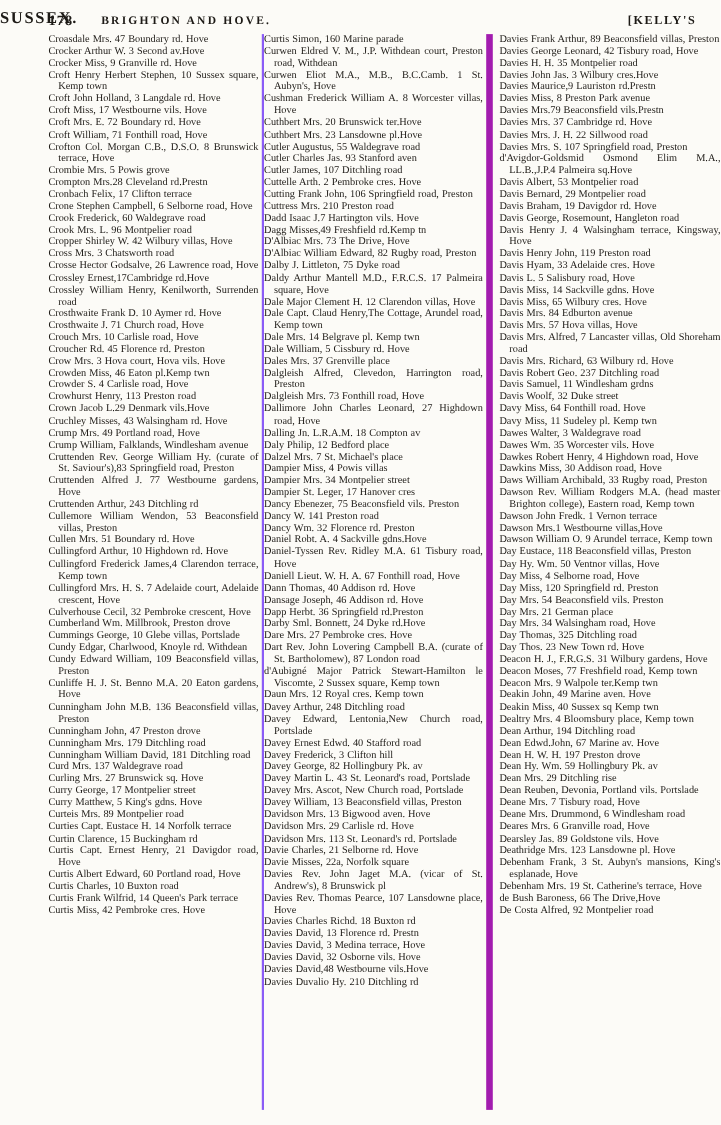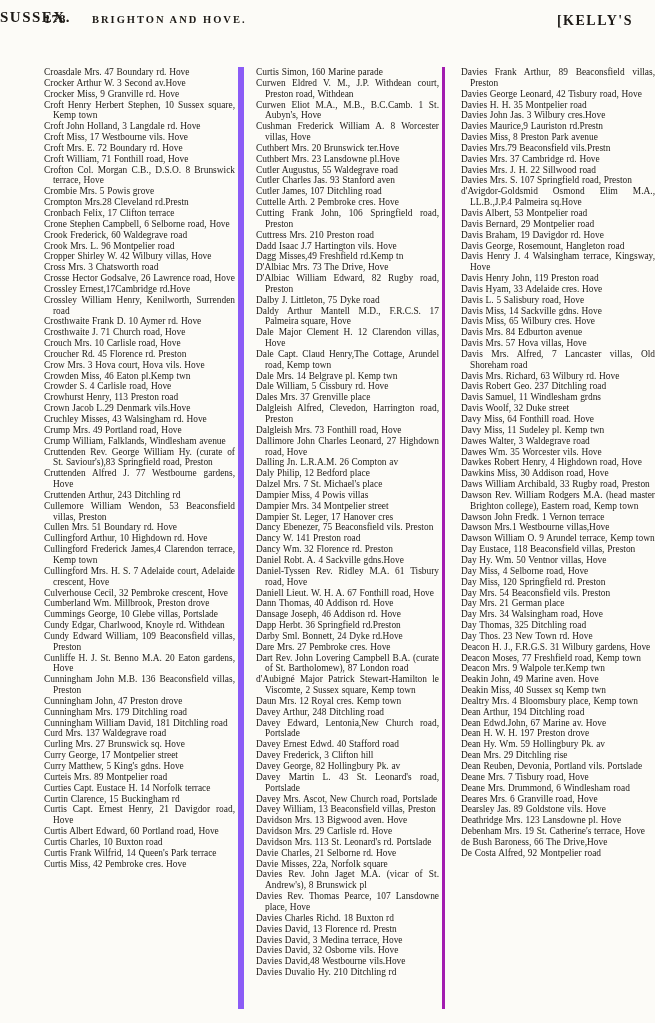--- a/index.html
+++ b/index.html
@@ -20,31 +20,31 @@
   .left-title {
     position:absolute; left:92px; top:14px;
     font-size:10.5px; font-weight:bold; letter-spacing:2px;
   }
   .center-title {
     position:absolute; left:0; right:0; top:9px; text-align:left;
     font-size:15px; font-weight:bold; letter-spacing:1.5px;
   }
   .right-title {
     position:absolute; right:6px; top:13px;
-    font-size:14px; font-weight:bold; letter-spacing:1.5px;text-align:center;
+    font-size:11px; font-weight:bold; letter-spacing:1.5px;text-align:center;
   }
   
   .columns {
     position:absolute; top:31px; left:44px; bottom:14px;
-    display:flex; align-items:stretch;margin-top:36px;
+    display:flex; align-items:stretch;
   }
   .col { box-sizing:border-box; }
   .col-1 { width:191px; }
-  .col-2 { width:201px; border-left:6px solid #8b5cf6; padding-left:12px; margin-left:3px; }
-  .col-3 { width:213px; border-left:3px solid #a21caf; padding-left:16px; margin-left:3px; }
+  .col-2 { width:201px; border-left:2px solid #8b5cf6; padding-left:0; margin-left:3px; }
+  .col-3 { width:213px; border-left:6px solid #a21caf; padding-left:6px; margin-left:3px; }
   .entry {
     margin:0;
     font-size:9.4px;
     line-height:10.85px;
     text-align:justify;
     padding-left:9px;
     text-indent:-9px;
     word-spacing:0.4px;
   }
 </style>
@@ -143,21 +143,21 @@
         <p class="entry">Dalby J. Littleton, 75 Dyke road</p>
         <p class="entry">Daldy Arthur Mantell M.D., F.R.C.S. 17 Palmeira square, Hove</p>
         <p class="entry">Dale Major Clement H. 12 Clarendon villas, Hove</p>
         <p class="entry">Dale Capt. Claud Henry,The Cottage, Arundel road, Kemp town</p>
         <p class="entry">Dale Mrs. 14 Belgrave pl. Kemp twn</p>
         <p class="entry">Dale William, 5 Cissbury rd. Hove</p>
         <p class="entry">Dales Mrs. 37 Grenville place</p>
         <p class="entry">Dalgleish Alfred, Clevedon, Harrington road, Preston</p>
         <p class="entry">Dalgleish Mrs. 73 Fonthill road, Hove</p>
         <p class="entry">Dallimore John Charles Leonard, 27 Highdown road, Hove</p>
-        <p class="entry">Dalling Jn. L.R.A.M. 26 Compton av</p>
+        <p class="entry">Dalling Jn. L.R.A.M. 18 Compton av</p>
         <p class="entry">Daly Philip, 12 Bedford place</p>
         <p class="entry">Dalzel Mrs. 7 St. Michael's place</p>
         <p class="entry">Dampier Miss, 4 Powis villas</p>
         <p class="entry">Dampier Mrs. 34 Montpelier street</p>
         <p class="entry">Dampier St. Leger, 17 Hanover cres</p>
         <p class="entry">Dancy Ebenezer, 75 Beaconsfield vils. Preston</p>
         <p class="entry">Dancy W. 141 Preston road</p>
         <p class="entry">Dancy Wm. 32 Florence rd. Preston</p>
         <p class="entry">Daniel Robt. A. 4 Sackville gdns.Hove</p>
         <p class="entry">Daniel-Tyssen Rev. Ridley M.A. 61 Tisbury road, Hove</p>
@@ -251,18 +251,19 @@
         <p class="entry">Dean Edwd.John, 67 Marine av. Hove</p>
         <p class="entry">Dean H. W. H. 197 Preston drove</p>
         <p class="entry">Dean Hy. Wm. 59 Hollingbury Pk. av</p>
         <p class="entry">Dean Mrs. 29 Ditchling rise</p>
         <p class="entry">Dean Reuben, Devonia, Portland vils. Portslade</p>
         <p class="entry">Deane Mrs. 7 Tisbury road, Hove</p>
         <p class="entry">Deane Mrs. Drummond, 6 Windlesham road</p>
         <p class="entry">Deares Mrs. 6 Granville road, Hove</p>
         <p class="entry">Dearsley Jas. 89 Goldstone vils. Hove</p>
         <p class="entry">Deathridge Mrs. 123 Lansdowne pl. Hove</p>
+        <p class="entry">Debenham Frank, 3 St. Aubyn's mansions, King's esplanade, Hove</p>
         <p class="entry">Debenham Mrs. 19 St. Catherine's terrace, Hove</p>
         <p class="entry">de Bush Baroness, 66 The Drive,Hove</p>
         <p class="entry">De Costa Alfred, 92 Montpelier road</p>
       </div>
   </div>
 </div>
 
 </body></html>

